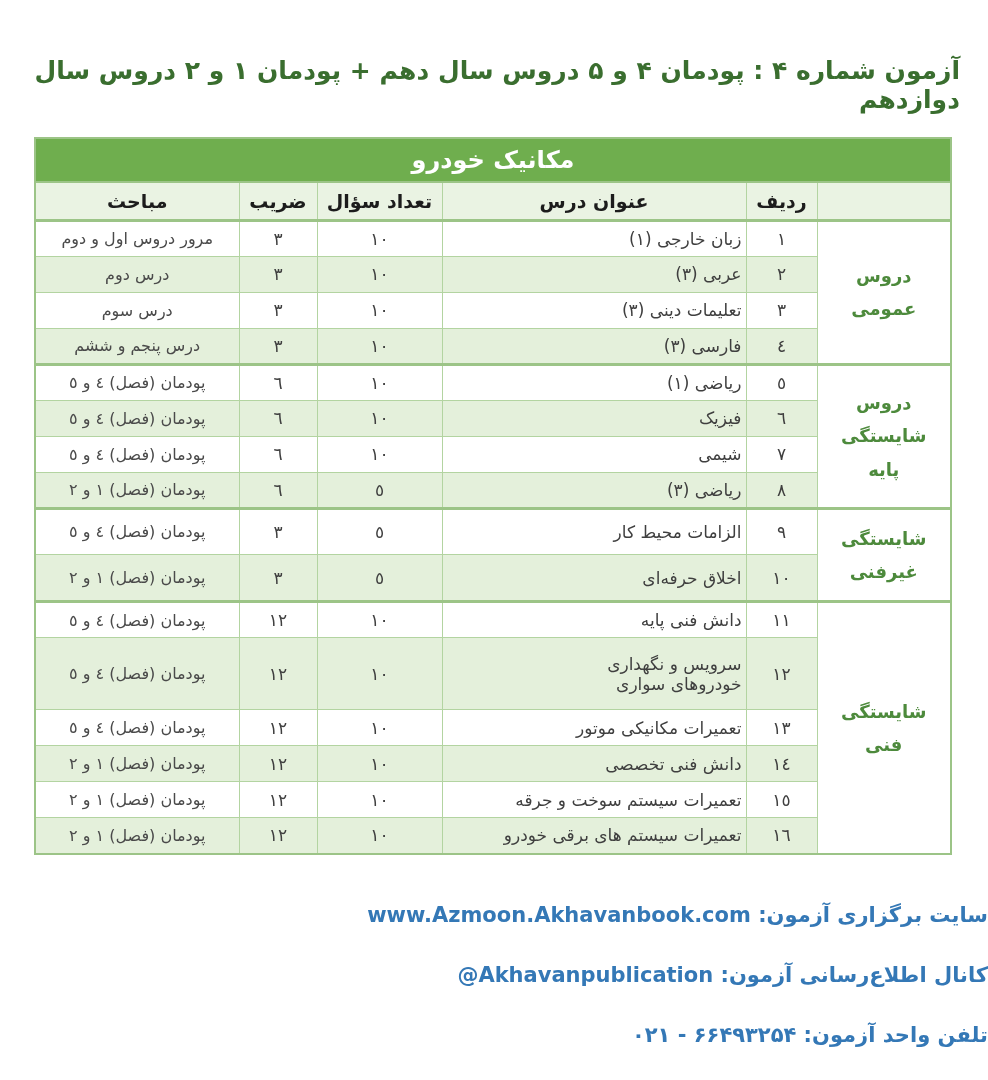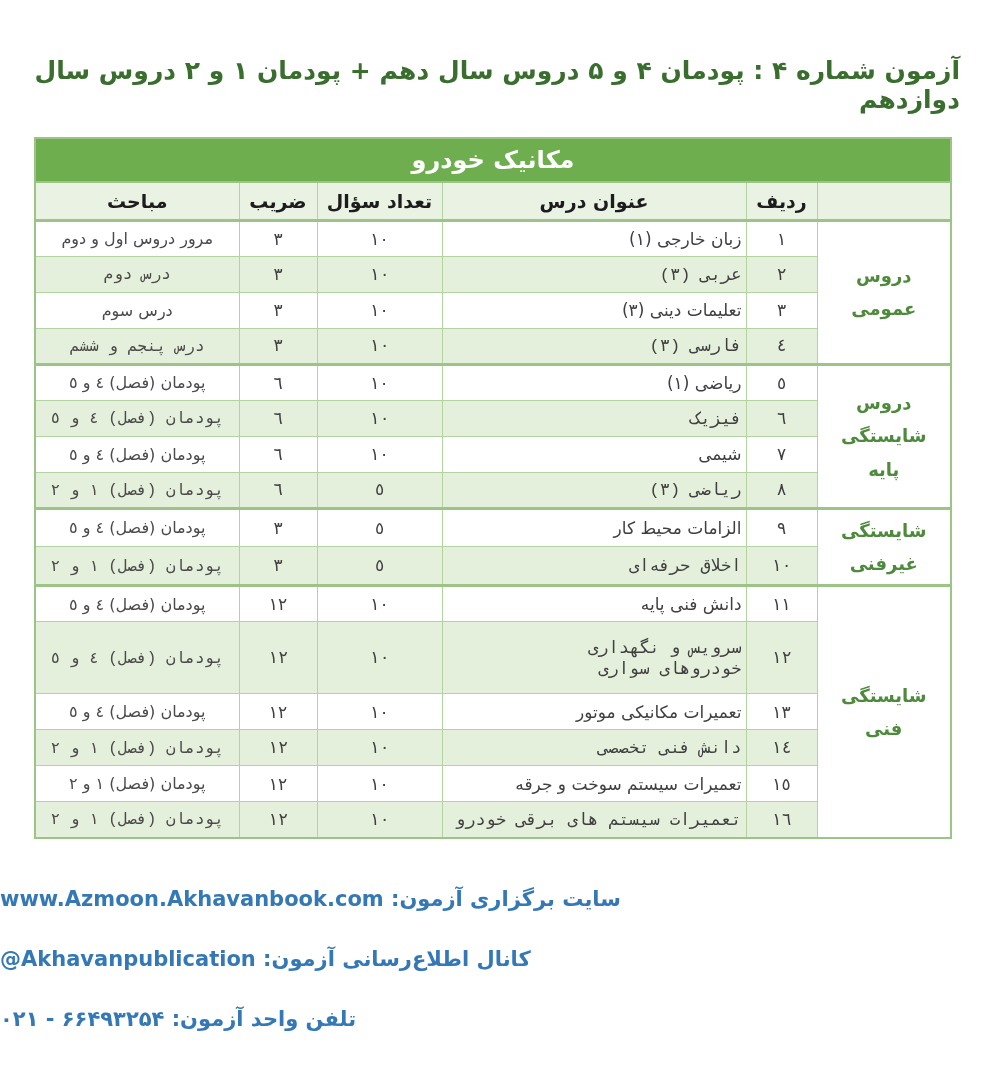--- a/index.html
+++ b/index.html
@@ -46,33 +46,33 @@
     height:38px;font-size:19px;font-weight:bold;text-align:center;
     border:1.5px solid var(--border);
     border-bottom:3px solid var(--border-strong);
   }
   tbody td{
     border:1.5px solid var(--border);
     text-align:center;vertical-align:middle;
     color:#3a3a3a;font-size:17px;
     height:36px;padding:1px 4px;
   }
-  tr.alt td{background:var(--row-alt);font-family:Liberation Mono, monospace;}
+  tr.alt td{background:var(--row-alt);}
   tr.tall td{height:72px;}
   tr.group-start td{border-top:3px solid var(--border-strong);}
   td.cat{
     background:#ffffff !important;
     color:var(--green-cat);font-weight:bold;font-size:18px;
-    line-height:1.85;padding:4px 6px;
+    line-height:1.85;padding:12px 6px;
   }
   td.lesson{white-space:pre-line;color:#3f3f3f;text-align:right;}
   td.topics{font-size:16px;color:#4a4a4a;}
   td.num{color:#3f3f3f;}
 
-  .page-footer{margin-top:48px;text-align:left;color:var(--blue);font-weight:bold;}
+  .page-footer{margin-top:48px;text-align:right;color:var(--blue);font-weight:bold;}
   .footer-line{font-size:21px;margin-bottom:36px;}
   .footer-line .value{color:var(--blue);}
 </style>
 </head>
 <body>
 
 <header class="page-header">
   <div class="title-line l1">آزمون شماره ۴ : پودمان ۴ و ۵ دروس سال دهم + پودمان ۱ و ۲ دروس سال دوازدهم</div>
 </header>
 

